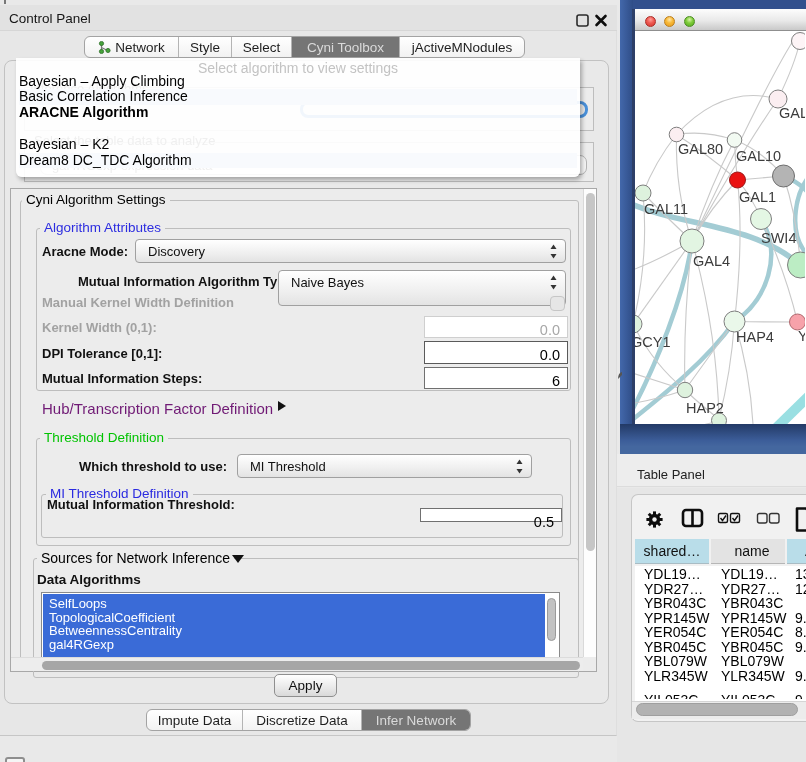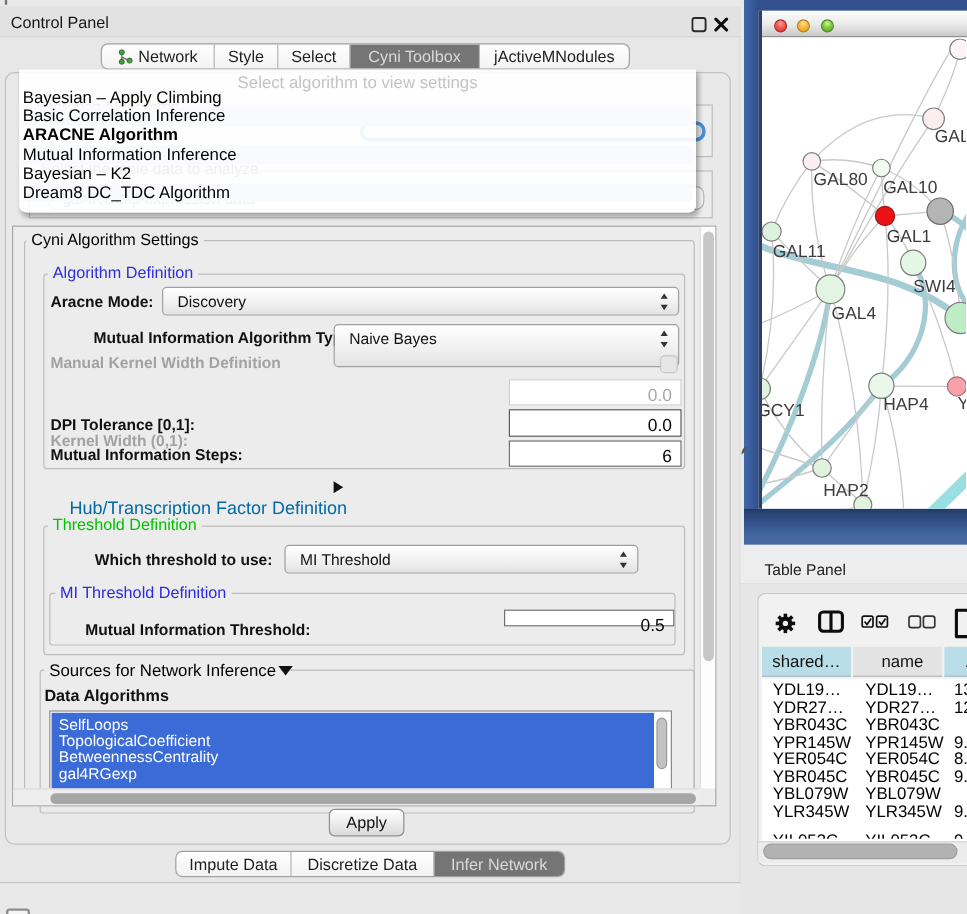--- a/index.html
+++ b/index.html
@@ -289,69 +289,69 @@
       <div class="tab active" style="width:108px;">Cyni Toolbox</div>
       <div class="tab" style="width:124px;">jActiveMNodules</div>
     </div>
 
     <div id="scrollpane">
 
       <div class="group" style="left:9px; top:11px; width:559px; height:462px;"></div>
       <div class="gtitle" style="left:11px; top:3px;">Cyni Algorithm Settings</div>
 
       <div class="group" style="left:25px; top:39px; width:535px; height:163px;"></div>
-      <div class="gtitle" style="left:29px; top:31px; color:#2d2de0;">Algorithm Definition</div>
+      <div class="gtitle" style="left:29px; top:31px; color:#2d2de0;">Algorithm Attributes</div>
 
       <div class="lbl" style="left:31px; top:55px;">Aracne Mode:</div>
       <div class="combo" style="left:124px; top:50px; width:431px; height:24px;">
           <span class="t">Discovery</span>
         <svg class="spin" viewBox="0 0 7 15">
             <path d="M3.5 0.5 L6.5 5 L0.5 5 Z" fill="#333"></path>
             <path d="M3.5 14.5 L6.5 10 L0.5 10 Z" fill="#333"></path>
           </svg>
       </div>
       <div class="lbl" style="left:31px; top:85px;padding-left:36px;">Mutual Information Algorithm Type:</div>
       <div class="combo" style="left:267px; top:81px; width:288px; height:36px;">
           <span class="t">Naive Bayes</span>
         <svg class="spin" viewBox="0 0 7 15">
             <path d="M3.5 0.5 L6.5 5 L0.5 5 Z" fill="#333"></path>
             <path d="M3.5 14.5 L6.5 10 L0.5 10 Z" fill="#333"></path>
           </svg>
       </div>
       <div class="lbl dis" style="left:31px; top:106px;">Manual Kernel Width Definition</div>
       <div class="abs" style="left:539px; top:107px; width:15px; height:15px; border:1px solid #c6c6c6; border-radius:4px; background:#e6e6e6;"></div>
-      <div class="lbl dis" style="left:31px; top:131px;margin-top:40px;">Kernel Width (0,1):</div>
+      <div class="lbl dis" style="left:31px; top:131px;">Kernel Width (0,1):</div>
       <div class="field" style="left:413px; top:127px; width:144px; height:22px; border:1px solid #cfcfcf;">
           <span style="color:#a8a8a8;">0.0</span>
         </div>
       <div class="lbl" style="left:31px; top:157px;">DPI Tolerance [0,1]:</div>
       <div class="field" style="left:413px; top:152px; width:144px; height:23px; border:1.5px solid #5a5a5a;">
           <span>0.0</span>
         </div>
       <div class="lbl" style="left:31px; top:182px;">Mutual Information Steps:</div>
       <div class="field" style="left:413px; top:178px; width:144px; height:22px; border:1px solid #707070;">
           <span>6</span>
         </div>
 
-      <div class="abs" style="left:31px; top:226px; font-size:15px; color:#0369a1;margin-left:16px;">Hub/Transcription Factor Definition</div>
+      <div class="abs" style="left:31px; top:211px; font-size:15px; color:#701a75;">Hub/Transcription Factor Definition</div>
       <div class="abs" style="left:267px; top:212px; width:0; height:0; border-left:8px solid #111; border-top:5.5px solid transparent; border-bottom:5.5px solid transparent;"></div>
 
       <div class="group" style="left:25px; top:249px; width:535px; height:108px;"></div>
       <div class="gtitle" style="left:29px; top:241px; color:#00c300;">Threshold Definition</div>
       <div class="lbl" style="left:68px; top:270px;">Which threshold to use:</div>
       <div class="combo" style="left:226px; top:265px; width:295px; height:24px;">
           <span class="t">MI Threshold</span>
         <svg class="spin" viewBox="0 0 7 15">
             <path d="M3.5 0.5 L6.5 5 L0.5 5 Z" fill="#333"></path>
             <path d="M3.5 14.5 L6.5 10 L0.5 10 Z" fill="#333"></path>
           </svg>
       </div>
       <div class="group" style="left:30px; top:305px; width:522px; height:44px;"></div>
       <div class="gtitle" style="left:35px; top:297px; color:#2a2ae0;">MI Threshold Definition</div>
-      <div class="lbl" style="left:36px; top:328px;margin-left:24px;">Mutual Information Threshold:</div>
+      <div class="lbl" style="left:36px; top:308px;">Mutual Information Threshold:</div>
       <div class="field" style="left:409px; top:319px; width:142px; height:14px; border:1px solid #707070;">
           <span>0.5</span>
         </div>
 
       <div class="group" style="left:22px; top:369px; width:546px; height:120px;"></div>
       <div class="gtitle" style="left:26px; top:361px; font-size:14px;">Sources for Network Inference</div>
       <div class="abs" style="left:221px; top:366px; width:0; height:0; border-top:8px solid #111; border-left:6px solid transparent; border-right:6px solid transparent;"></div>
       <div class="lbl" style="left:26px; top:383px; font-size:13.5px;">Data Algorithms</div>
 
       <div id="datalist">
@@ -379,21 +379,20 @@
       <div class="tab" style="width:96px;">Impute Data</div>
       <div class="tab" style="width:119px;">Discretize Data</div>
       <div class="tab active" style="width:108px;">Infer Network</div>
     </div>
 
     <div id="popup">
       <div class="ph">Select algorithm to view settings</div>
       <div class="it" style="top:15.5px;">Bayesian – Apply Climbing</div>
       <div class="it" style="top:31.3px; background:#f8fafd;">Basic Correlation Inference</div>
       <div class="it bold" style="top:47.1px;">ARACNE Algorithm</div>
-      <div class="it" style="top:62.9px; background:#f8fafd;">Mutual Information Inference</div>
       <div class="it" style="top:78.7px;">Bayesian – K2</div>
       <div class="it" style="top:94.5px; background:#f8fafd;">Dream8 DC_TDC Algorithm</div>
     </div>
   </div>
 
   <div class="abs" id="mini-icon"></div>
   <div class="abs" id="topnotch"></div>
 </div>
 
 </body></html>

